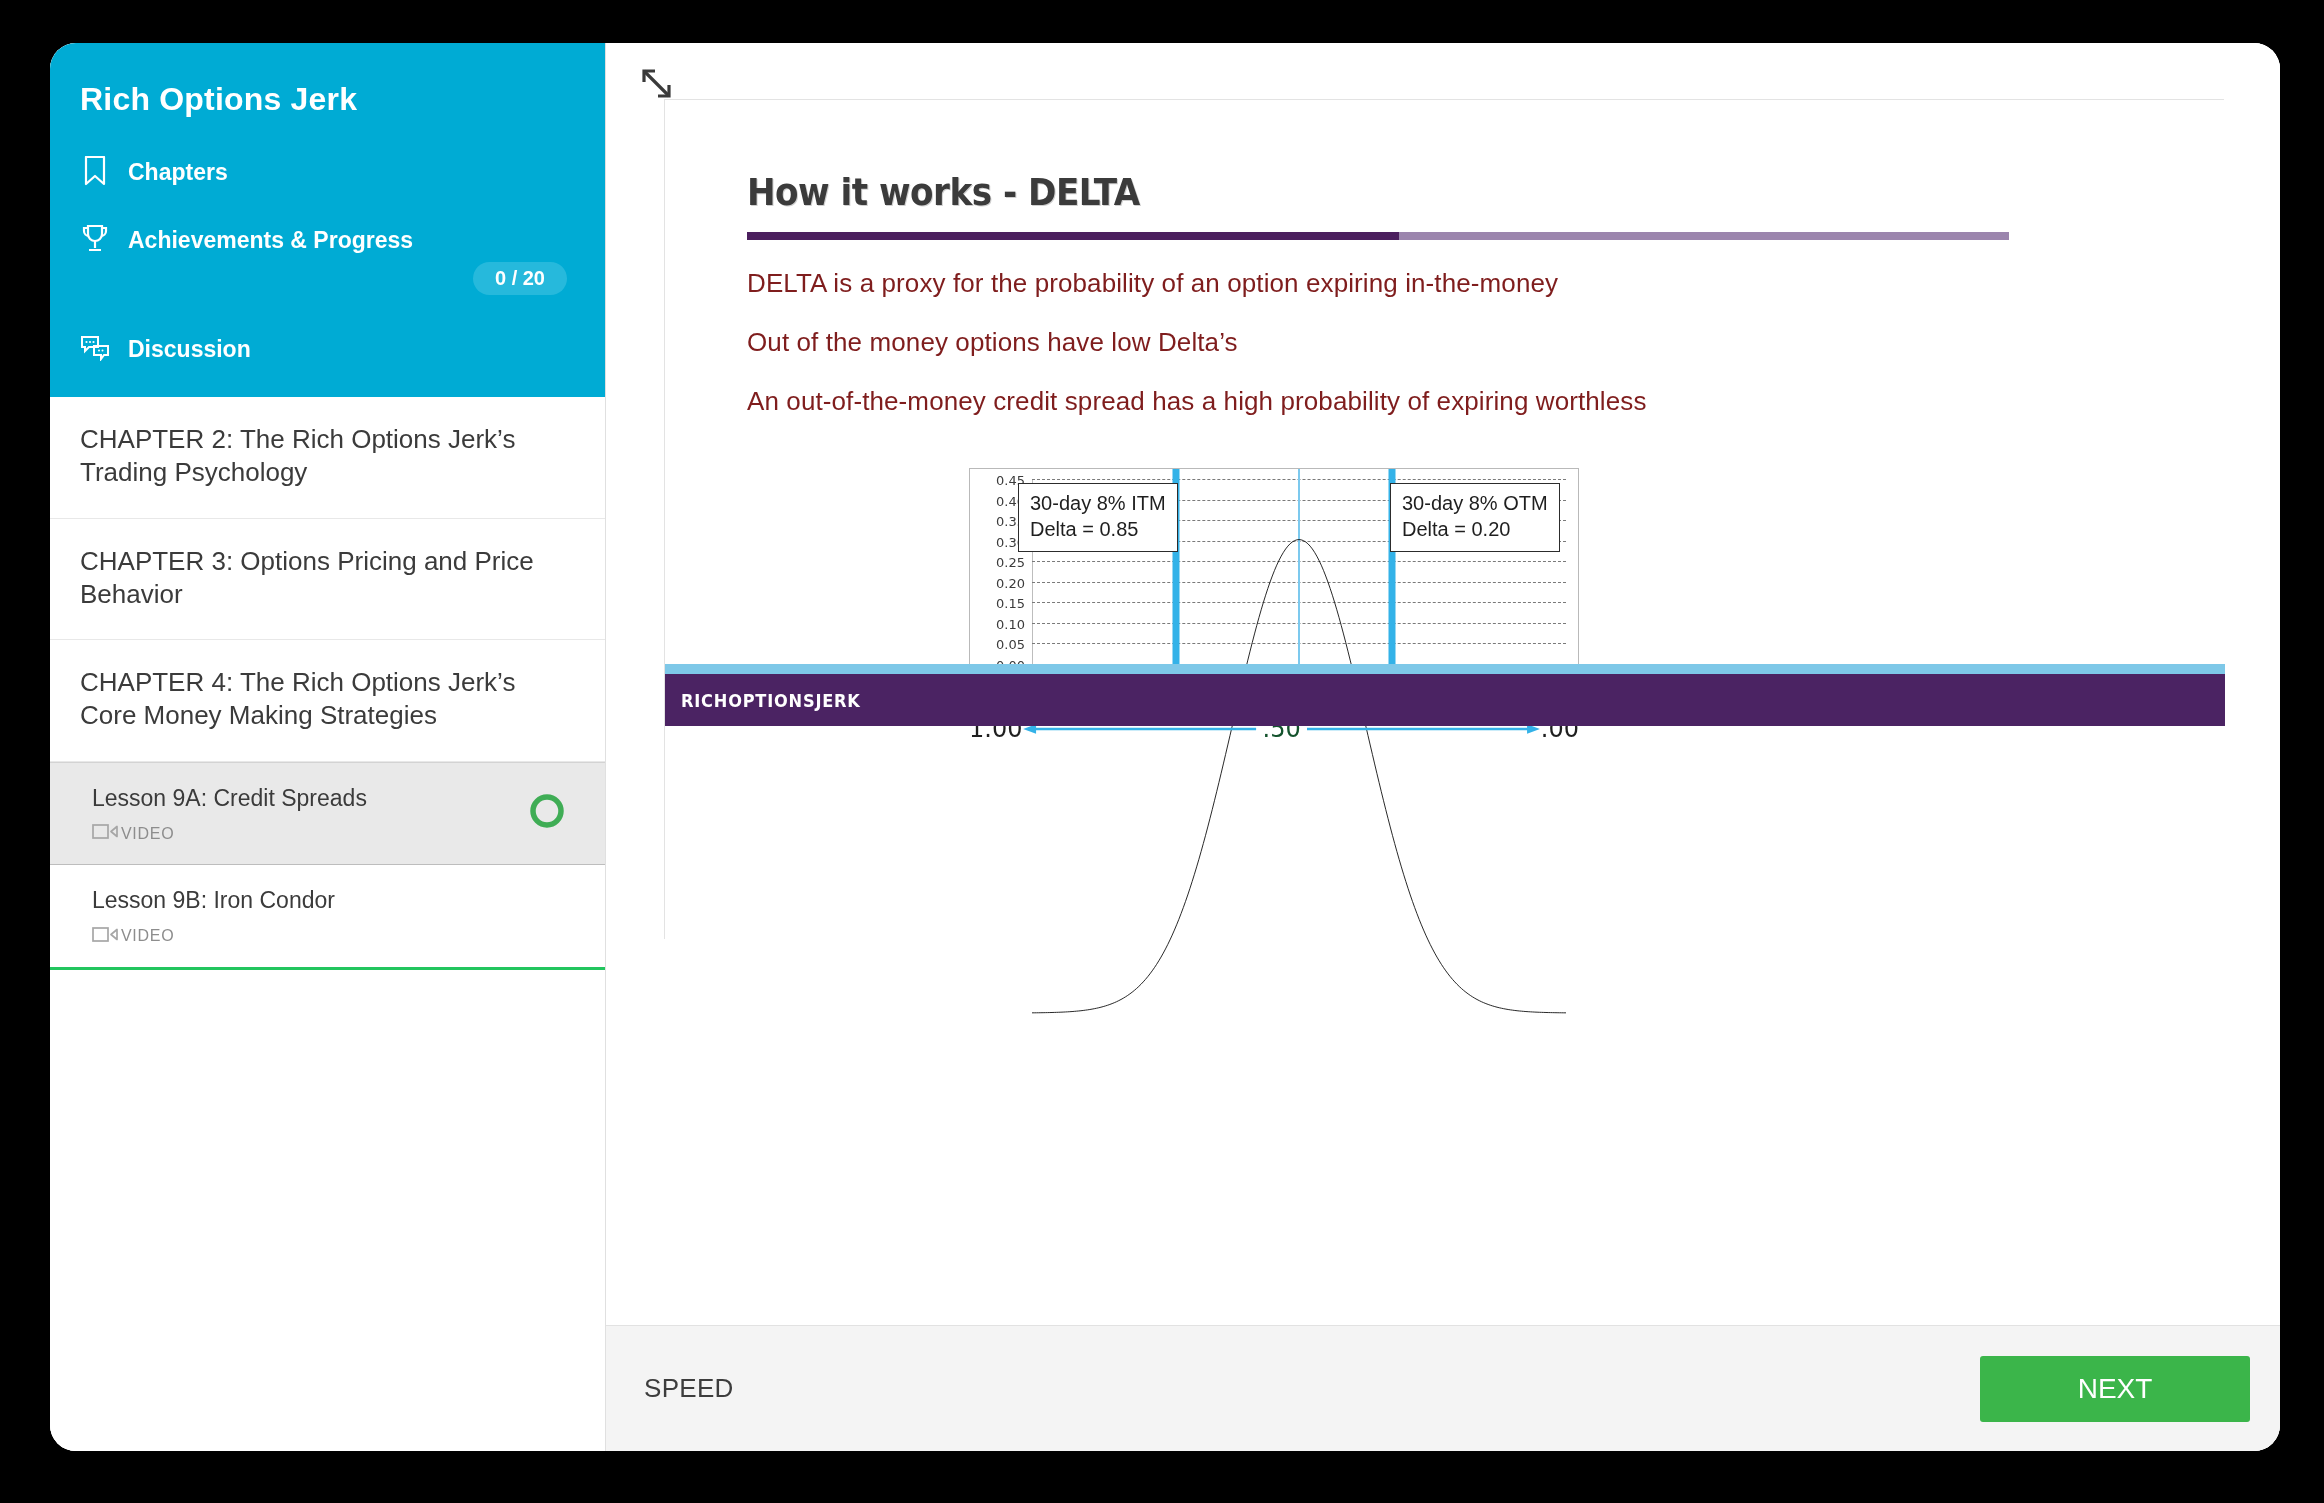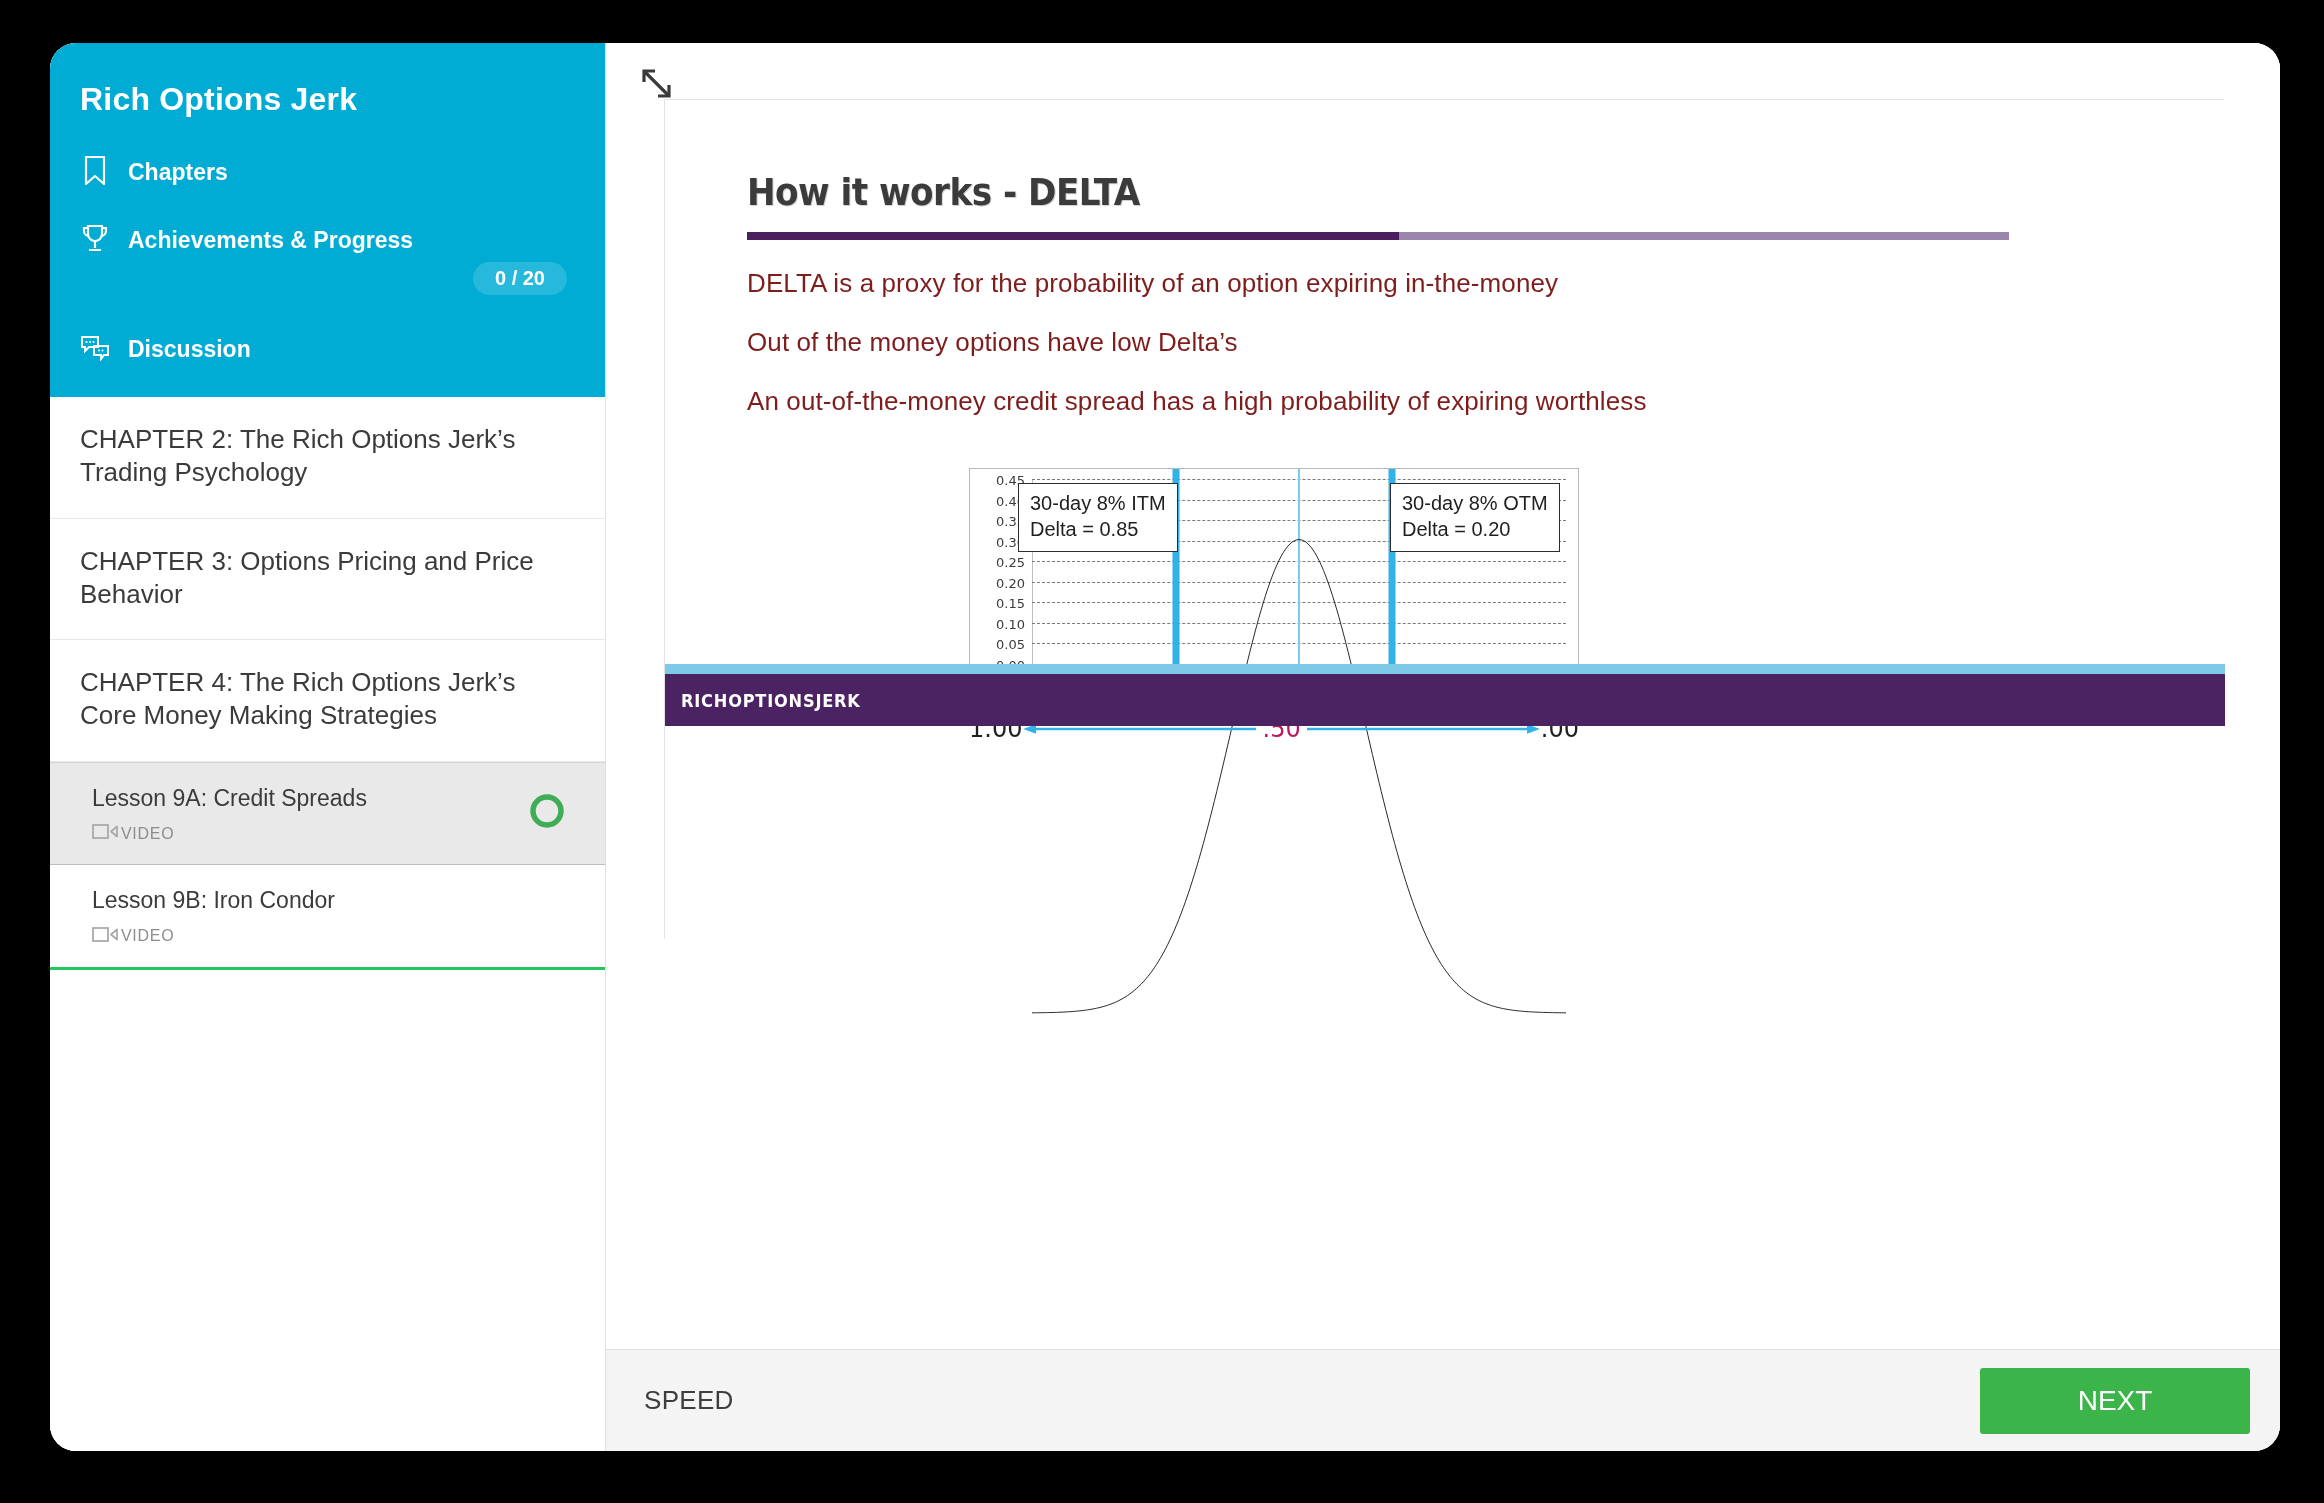--- a/index.html
+++ b/index.html
@@ -188,34 +188,34 @@
 
   
   #delta-scale {
     position: relative;
     width: 610px; height: 46px;
     margin-top: 6px;
     display: flex;
     align-items: center;
   }
   .scale-end { font-size: 24px; color: #1f1f1f; font-family: "DejaVu Sans", sans-serif; }
-  .scale-mid { font-size: 24px; color: #be185d; font-family: "DejaVu Sans", sans-serif; padding: 0 6px; }
+  .scale-mid { font-size: 24px; color: #14532d; font-family: "DejaVu Sans", sans-serif; padding: 0 6px; }
   .arrow-left, .arrow-right { flex: 1 1 auto; position: relative; height: 14px; }
   .arrow-left svg, .arrow-right svg { position: absolute; left: 0; top: 0; width: 100%; height: 14px; }
 
   
   #slide-footer-wrap { position: absolute; left: 0; right: 0; top: 564px; width: 1560px; }
   #slide-footer-top { height: 10px; background: #7EC8E8; }
   #slide-footer { height: 52px; background: #4B2363; display: flex; align-items: center; padding-left: 16px; }
   #slide-footer-logo { color: #fff; font-size: 18px; font-weight: bold; letter-spacing: .8px; font-family: "DejaVu Sans", sans-serif; font-stretch: condensed; }
 
   
   #controls {
     flex: 0 0 auto;
-    height: 102px;
+    height: 126px;
     background: #f4f4f4;
     border-top: 1px solid #e2e2e2;
     display: flex;
     align-items: center;
     justify-content: space-between;
     padding: 0 30px 0 38px;
   }
   #speed-label { font-size: 26px; color: #3d3d3d; letter-spacing: .3px; }
   #next-button {
     background: #3bb54a;

